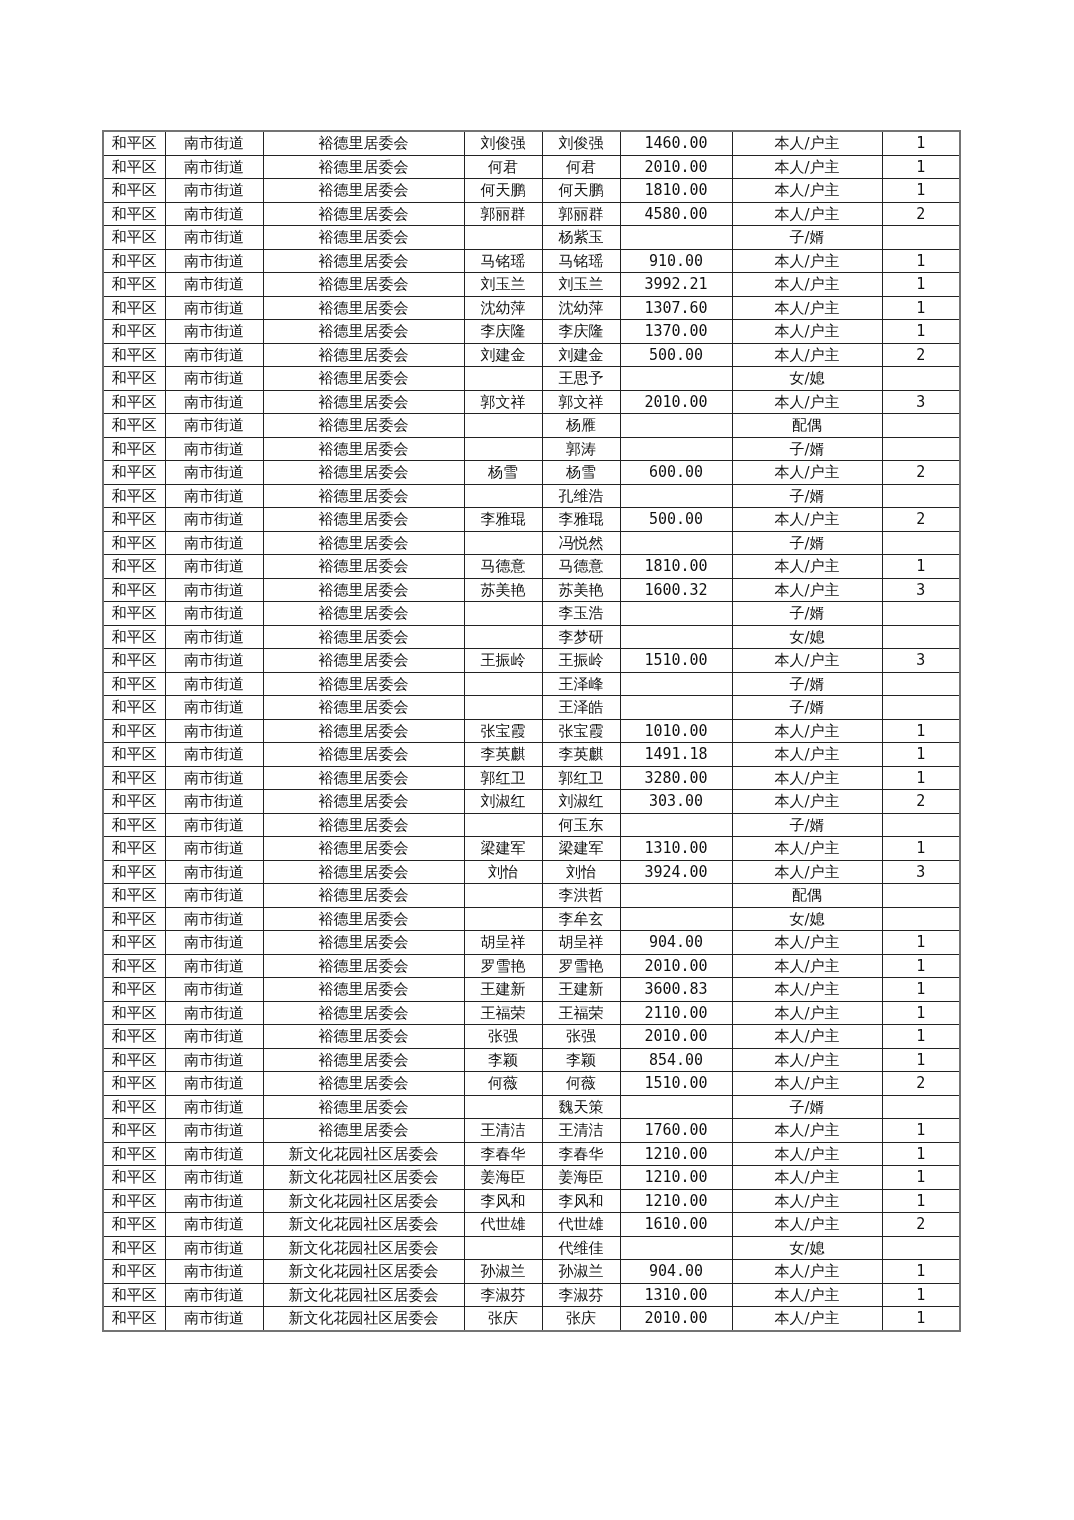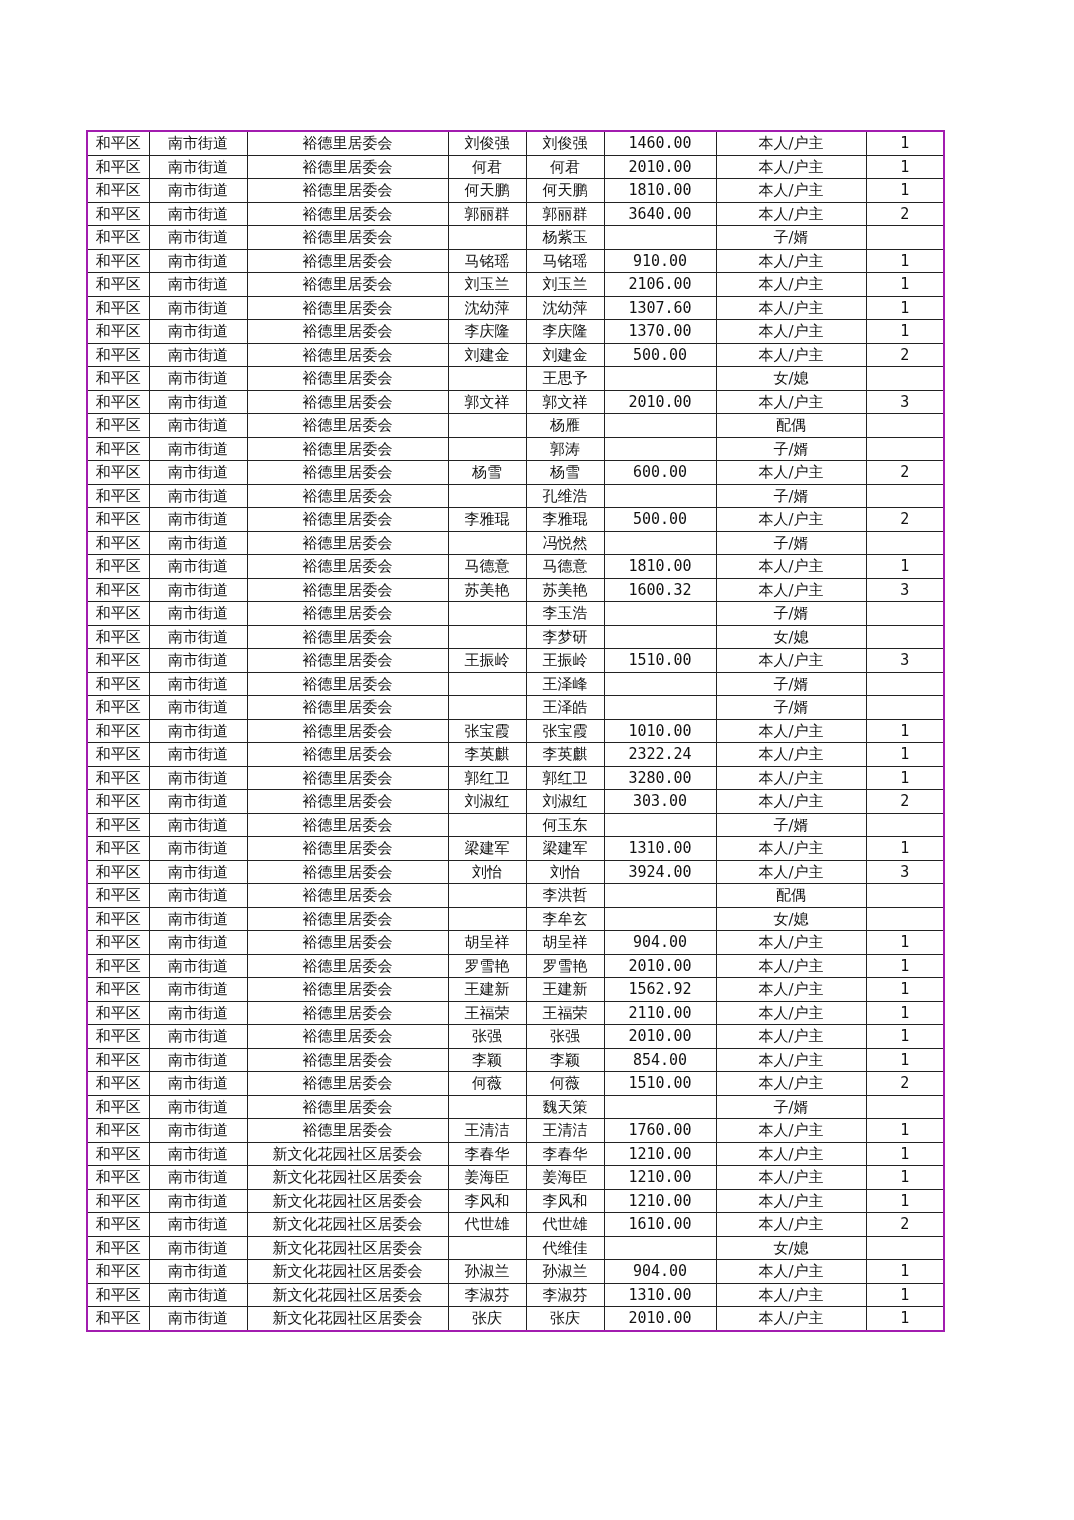--- a/index.html
+++ b/index.html
@@ -1,21 +1,21 @@
 <!DOCTYPE html>
 <html><head>
 <meta charset="utf-8">
 <style>
   html, body { margin: 0; padding: 0; background: #ffffff; }
   body { width: 1074px; height: 1520px; position: relative; overflow: hidden;
          font-family: "DejaVu Serif", "Liberation Serif", serif; color: #111; }
   table.sheet {
-    position: absolute; left: 86px; top: 130px;
+    position: absolute; left: 102px; top: 130px;
     border-collapse: collapse; table-layout: fixed;
-    border: 2px solid #a21caf;
+    border: 2px solid #737373;
   }
   table.sheet td {
     border: 1.5px solid #222;
     height: 22.5px; padding: 0;
     font-size: 15px; line-height: 22px;
     text-align: center; white-space: nowrap; overflow: hidden;
   }
   col.c1 { width: 62px; } col.c2 { width: 98px; } col.c3 { width: 201px; }
   col.c4 { width: 78px; } col.c5 { width: 78px; } col.c6 { width: 112px; }
   col.c7 { width: 150px; } col.c8 { width: 78px; }
@@ -65,21 +65,21 @@
         <td class="num">1810.00</td>
         <td>本人/户主</td>
         <td class="num">1</td>
       </tr>
       <tr>
         <td>和平区</td>
         <td>南市街道</td>
         <td>裕德里居委会</td>
         <td>郭丽群</td>
         <td>郭丽群</td>
-        <td class="num">3640.00</td>
+        <td class="num">4580.00</td>
         <td>本人/户主</td>
         <td class="num">2</td>
       </tr>
       <tr>
         <td>和平区</td>
         <td>南市街道</td>
         <td>裕德里居委会</td>
         <td></td>
         <td>杨紫玉</td>
         <td class="num"></td>
@@ -95,21 +95,21 @@
         <td class="num">910.00</td>
         <td>本人/户主</td>
         <td class="num">1</td>
       </tr>
       <tr>
         <td>和平区</td>
         <td>南市街道</td>
         <td>裕德里居委会</td>
         <td>刘玉兰</td>
         <td>刘玉兰</td>
-        <td class="num">2106.00</td>
+        <td class="num">3992.21</td>
         <td>本人/户主</td>
         <td class="num">1</td>
       </tr>
       <tr>
         <td>和平区</td>
         <td>南市街道</td>
         <td>裕德里居委会</td>
         <td>沈幼萍</td>
         <td>沈幼萍</td>
         <td class="num">1307.60</td>
@@ -295,21 +295,21 @@
         <td class="num">1010.00</td>
         <td>本人/户主</td>
         <td class="num">1</td>
       </tr>
       <tr>
         <td>和平区</td>
         <td>南市街道</td>
         <td>裕德里居委会</td>
         <td>李英麒</td>
         <td>李英麒</td>
-        <td class="num">2322.24</td>
+        <td class="num">1491.18</td>
         <td>本人/户主</td>
         <td class="num">1</td>
       </tr>
       <tr>
         <td>和平区</td>
         <td>南市街道</td>
         <td>裕德里居委会</td>
         <td>郭红卫</td>
         <td>郭红卫</td>
         <td class="num">3280.00</td>
@@ -395,21 +395,21 @@
         <td class="num">2010.00</td>
         <td>本人/户主</td>
         <td class="num">1</td>
       </tr>
       <tr>
         <td>和平区</td>
         <td>南市街道</td>
         <td>裕德里居委会</td>
         <td>王建新</td>
         <td>王建新</td>
-        <td class="num">1562.92</td>
+        <td class="num">3600.83</td>
         <td>本人/户主</td>
         <td class="num">1</td>
       </tr>
       <tr>
         <td>和平区</td>
         <td>南市街道</td>
         <td>裕德里居委会</td>
         <td>王福荣</td>
         <td>王福荣</td>
         <td class="num">2110.00</td>

